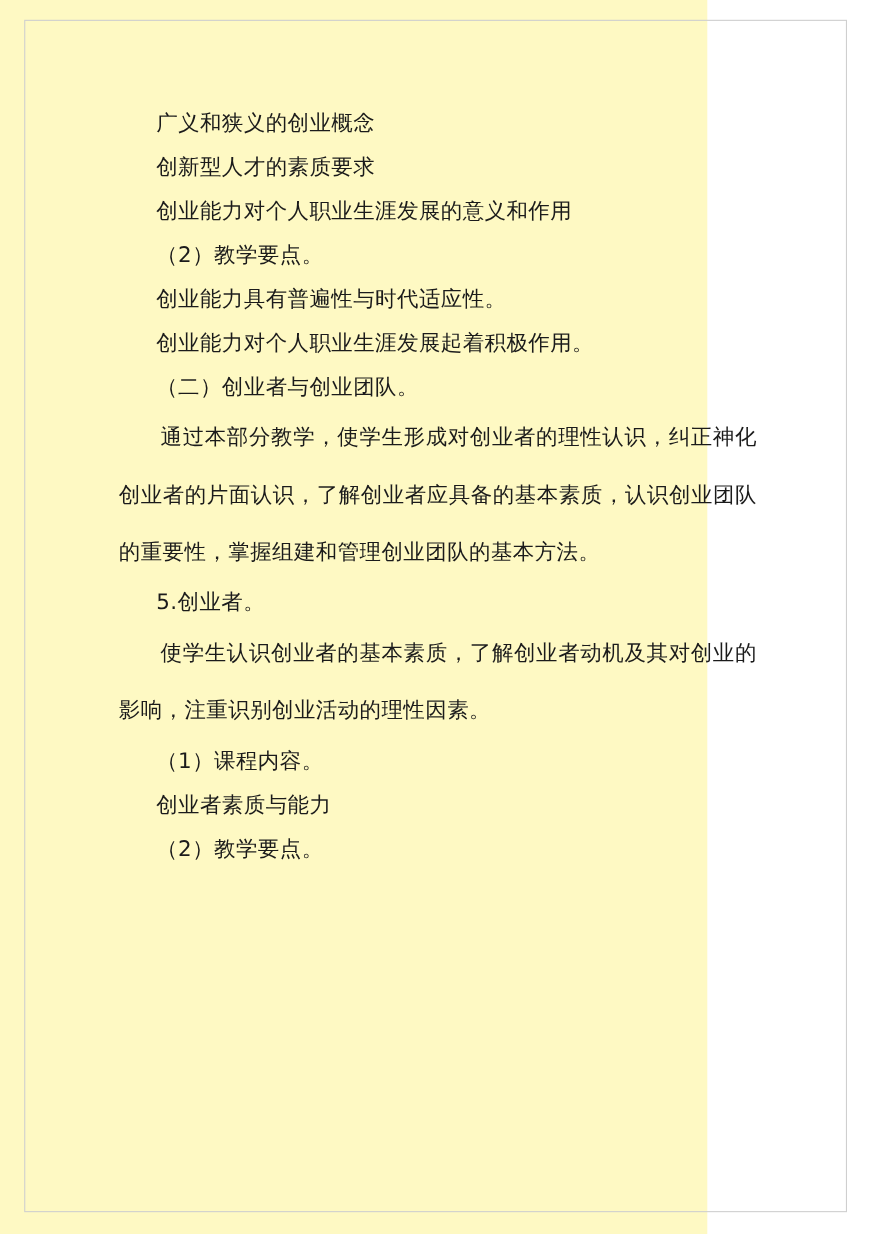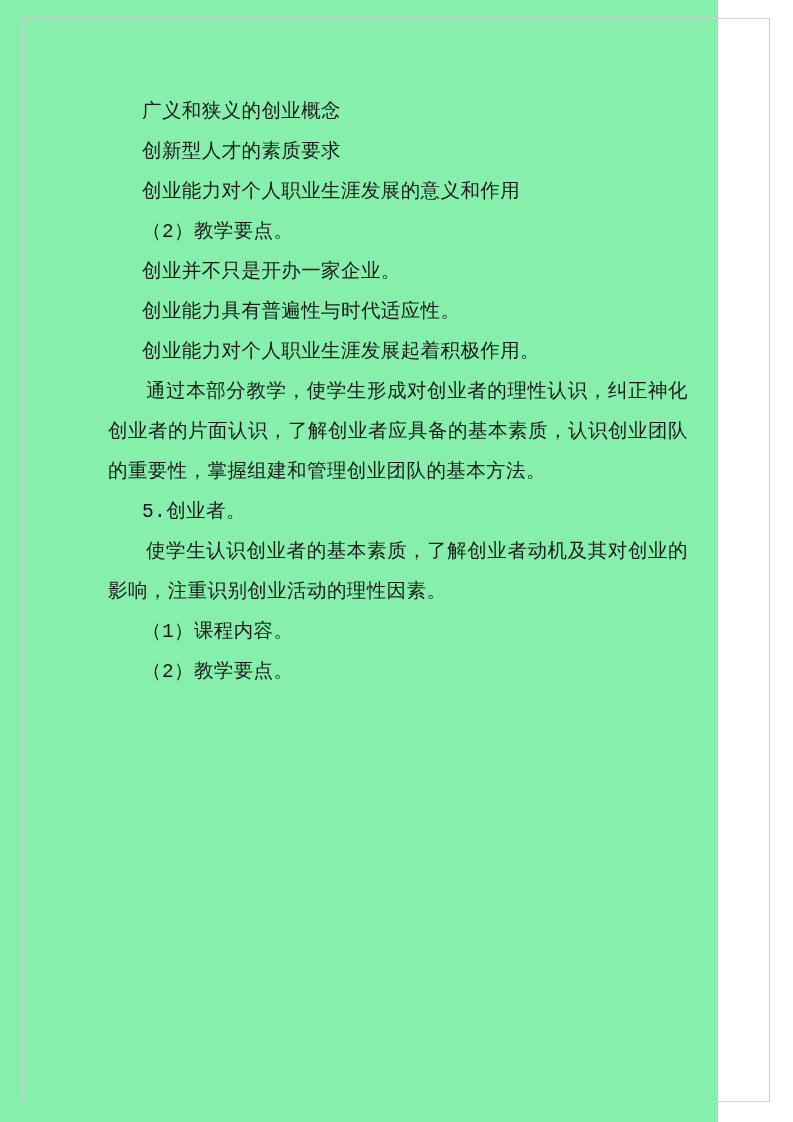--- a/index.html
+++ b/index.html
@@ -12,24 +12,23 @@
     height: 1122px;
     font-family: "DejaVu Sans", "Liberation Sans", sans-serif;
     color: #000000;
     position: relative;
     overflow: hidden;
   }
   .page {
     position: absolute;
     left: 0;
     top: 0;
-    width: 718px;
+    width: 643px;
     height: 1122px;
-    background: #86efac;
-    font-family: Liberation Mono, monospace;
+    background: #fef9c3;
   }
   .page-border {
     position: absolute;
     left: 22px;
     top: 18px;
     width: 748px;
     height: 1084px;
     border: 1px solid #cfcfcf;
     box-sizing: border-box;
     pointer-events: none;
@@ -45,42 +44,43 @@
     line-height: 40px;
     letter-spacing: 0.4px;
     white-space: pre-wrap;
     color: #1b1b1b;
   }
   .indent-sm {
     text-indent: 34px;
   }
   .para {
     font-size: 19.5px;
-    line-height: 40px;
+    line-height: 52px;
     letter-spacing: 0.4px;
     text-indent: 38px;
     text-align: justify;
     text-justify: inter-ideograph;
     color: #1b1b1b;
   }
 </style>
 </head>
 <body>
 
 <div class="page">
   <div class="page-border"></div>
   <div class="content">
 
     <div class="line indent-sm">广义和狭义的创业概念</div>
     <div class="line indent-sm">创新型人才的素质要求</div>
     <div class="line indent-sm">创业能力对个人职业生涯发展的意义和作用</div>
     <div class="line indent-sm">（2）教学要点。</div>
-    <div class="line indent-sm">创业并不只是开办一家企业。</div>
     <div class="line indent-sm">创业能力具有普遍性与时代适应性。</div>
     <div class="line indent-sm">创业能力对个人职业生涯发展起着积极作用。</div>
+    <div class="line indent-sm">（二）创业者与创业团队。</div>
     <div class="para">通过本部分教学，使学生形成对创业者的理性认识，纠正神化创业者的片面认识，了解创业者应具备的基本素质，认识创业团队的重要性，掌握组建和管理创业团队的基本方法。</div>
     <div class="line indent-sm">5.创业者。</div>
     <div class="para">使学生认识创业者的基本素质，了解创业者动机及其对创业的影响，注重识别创业活动的理性因素。</div>
     <div class="line indent-sm">（1）课程内容。</div>
+    <div class="line indent-sm">创业者素质与能力</div>
     <div class="line indent-sm">（2）教学要点。</div>
 
   </div>
 </div>
 
 </body></html>

